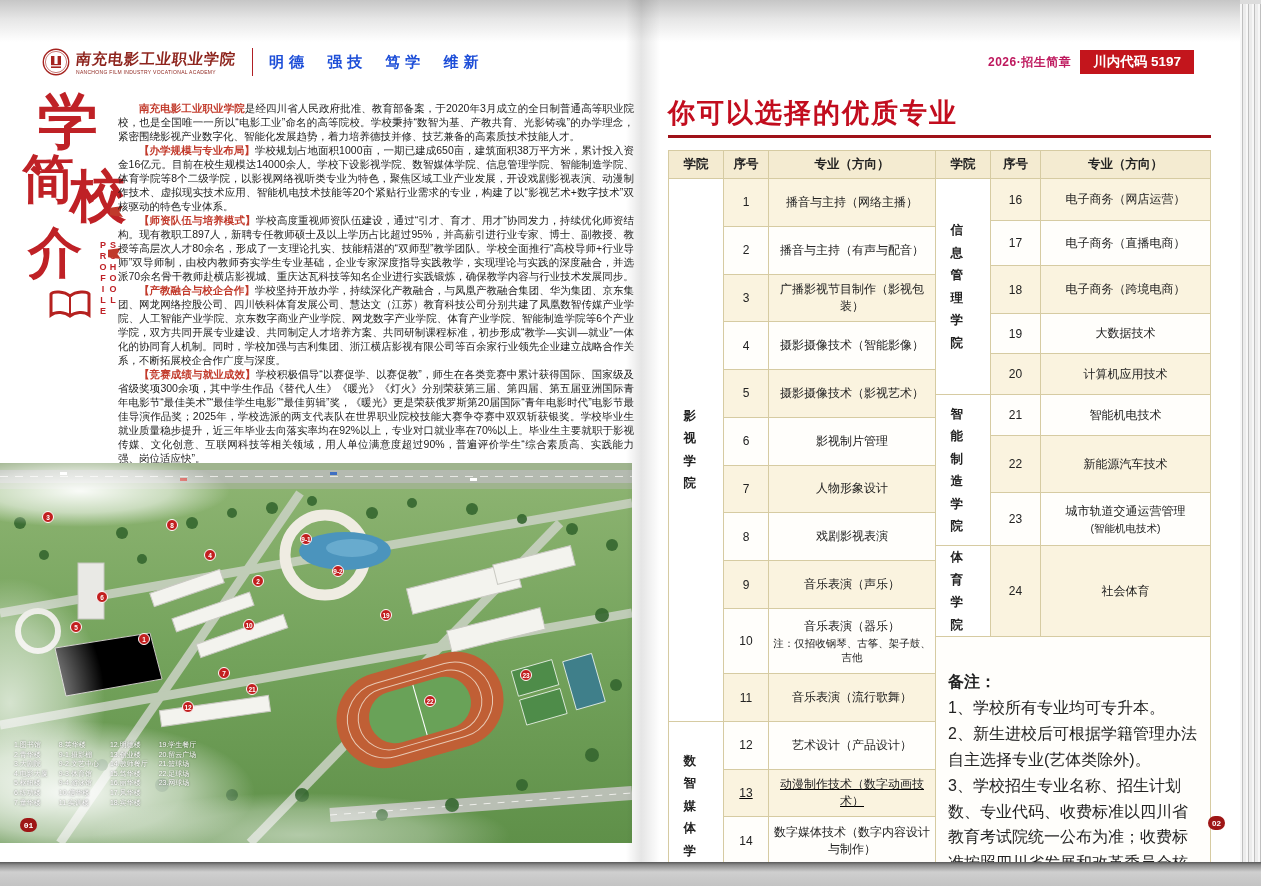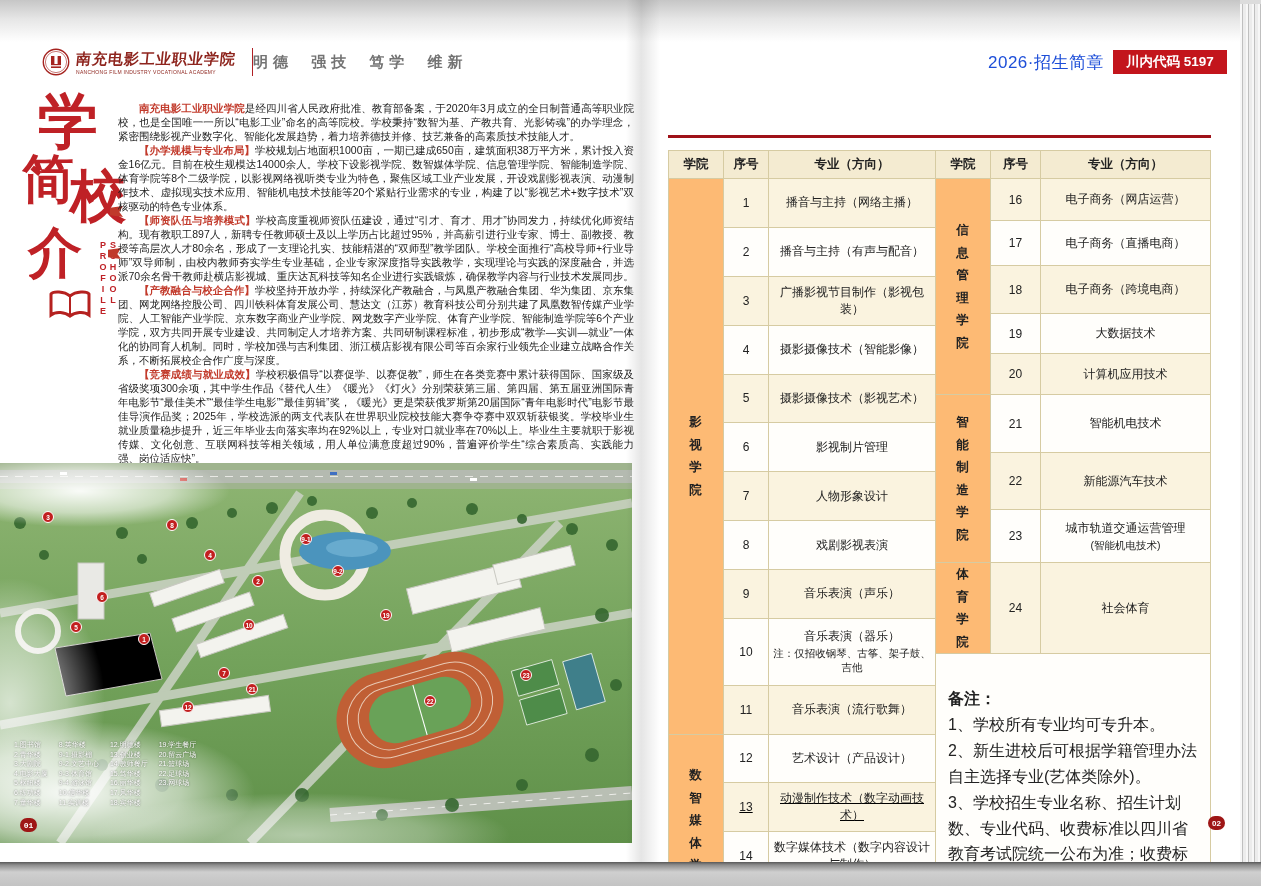--- a/index.html
+++ b/index.html
@@ -20,22 +20,22 @@
   .bottom-strip { position:absolute; left:0; top:862px; width:1261px; height:24px;
     background:linear-gradient(180deg,#585858 0,#8d8d8d 3px,#cfcfcf 10px,#c3c3c3 100%); }
 
   
   .brand { position:absolute; left:42px; top:48px; display:flex; align-items:center; }
   .seal { width:28px; height:28px; flex:0 0 28px; }
   .name-block { margin-left:6px; }
   .name-cn { font-family:"Liberation Serif",serif; font-size:15px; font-weight:bold;
     color:#8e251e; letter-spacing:1px; transform:skewX(-6deg); white-space:nowrap; }
   .name-en { font-size:5px; color:#8e251e; letter-spacing:.3px; white-space:nowrap; }
-  .motto { margin-left:16px; border-left:1px solid #b01f24;
-    color:#737373; font-weight:bold; font-size:15px; letter-spacing:5px; word-spacing:9px;
+  .motto { margin-left:16px; padding-left:16px; border-left:1px solid #b01f24;
+    color:#1d4ed8; font-weight:bold; font-size:15px; letter-spacing:5px; word-spacing:9px;
     line-height:28px; white-space:nowrap; }
 
   
   .profile-title { position:absolute; left:22px; top:92px; width:100px; height:250px;
     color:#bf2126; font-family:"Liberation Serif",serif; font-weight:bold; }
   .profile-title .ch { position:absolute; line-height:1; }
   .ch1 { left:16px; top:0;    font-size:60px; }
   .ch2 { left:0;    top:62px; font-size:52px; }
   .ch3 { left:48px; top:76px; font-size:56px; }
   .ch4 { left:6px;  top:134px;font-size:54px; }
@@ -63,32 +63,32 @@
     display:flex; align-items:center; justify-content:center; }
 
   .pagenum { position:absolute; width:17px; height:14px; border-radius:8px;
     background:#9e1616; color:#fff; font-size:8px; font-weight:bold;
     display:flex; align-items:center; justify-content:center; }
   .pagenum-left  { left:20px;  top:818px;font-family:Liberation Mono, monospace; }
   .pagenum-right { left:1208px; top:816px; }
 
   
   .rp-header { position:absolute; left:988px; top:50px; display:flex; align-items:center; }
-  .rp-year { color:#1d4ed8; font-weight:normal; font-size:17px; letter-spacing:.5px; }
+  .rp-year { color:#be185d; font-weight:bold; font-size:12px; letter-spacing:.5px; }
   .rp-badge { background:#c3151c; color:#fff; font-weight:bold; font-size:13.5px;
     padding:3px 13px; margin-left:9px; white-space:nowrap; }
   .rp-title { position:absolute; left:668px; top:95px; font-size:27px; font-weight:bold;
     color:#c20d1e; letter-spacing:2px; }
   .rp-underline { position:absolute; left:668px; top:135px; width:543px; height:3px; background:#9f1118; }
 
   .tables { position:absolute; left:668px; top:150px; display:flex; }
   table { border-collapse:collapse; table-layout:fixed; }
   th, td { border:1px solid #d6cba2; }
   th { background:#f4ebd1; font-size:12.5px; font-weight:bold; height:28px; color:#222; }
-  .college-cell { background:#fdba74; text-align:center; vertical-align:middle; }
+  .college-cell { background:#ffffff; vertical-align:middle; }
   .college-cell div { width:2em; margin:0 auto; font-size:12.5px; font-weight:bold;
     line-height:1.8; word-break:break-all; letter-spacing:1px; color:#222; }
   .no-cell { text-align:center; font-size:12px; color:#222; }
   .major-cell { text-align:center; vertical-align:middle; font-size:12px; color:#222; padding:2px; }
   .major-note { font-size:10.5px; margin-top:2px; }
   .cream { background:#faf3df; }
   .plain { background:#fffefb; }
   .notes-cell { background:#fffefb; vertical-align:top; text-align:left;
     padding:32px 10px 10px 12px; font-size:16px; line-height:1.62; color:#222; }
   .notes-title { font-weight:bold; }
@@ -290,20 +290,21 @@
       </div>
   </div>
 
   <div class="pagenum pagenum-left">01</div>
 
   <div class="rp-header">
     <span class="rp-year">2026·招生简章</span>
     <span class="rp-badge">川内代码 5197</span>
   </div>
 
+  <div class="rp-title">你可以选择的优质专业</div>
   <div class="rp-underline"></div>
 
   <div class="tables">
     <table>
       <colgroup>
           <col style="width:55px">
           <col style="width:45px">
           <col style="width:167px">
         </colgroup>
       <thead>
@@ -453,21 +454,21 @@
             <td class="major-cell">
               <div>大数据技术</div>
             </td>
           </tr>
           <tr class="cream" style="height: 41px;">
             <td class="no-cell">20</td>
             <td class="major-cell">
               <div>计算机应用技术</div>
             </td>
           </tr>
-          <tr class="plain" style="height: 58px;">
+          <tr class="plain" style="height: 41px;">
             <td class="college-cell" rowspan="3">
               <div>智能制造学院</div>
             </td>
             <td class="no-cell">21</td>
             <td class="major-cell">
               <div>智能机电技术</div>
             </td>
           </tr>
           <tr class="cream" style="height: 57px;">
             <td class="no-cell">22</td>

